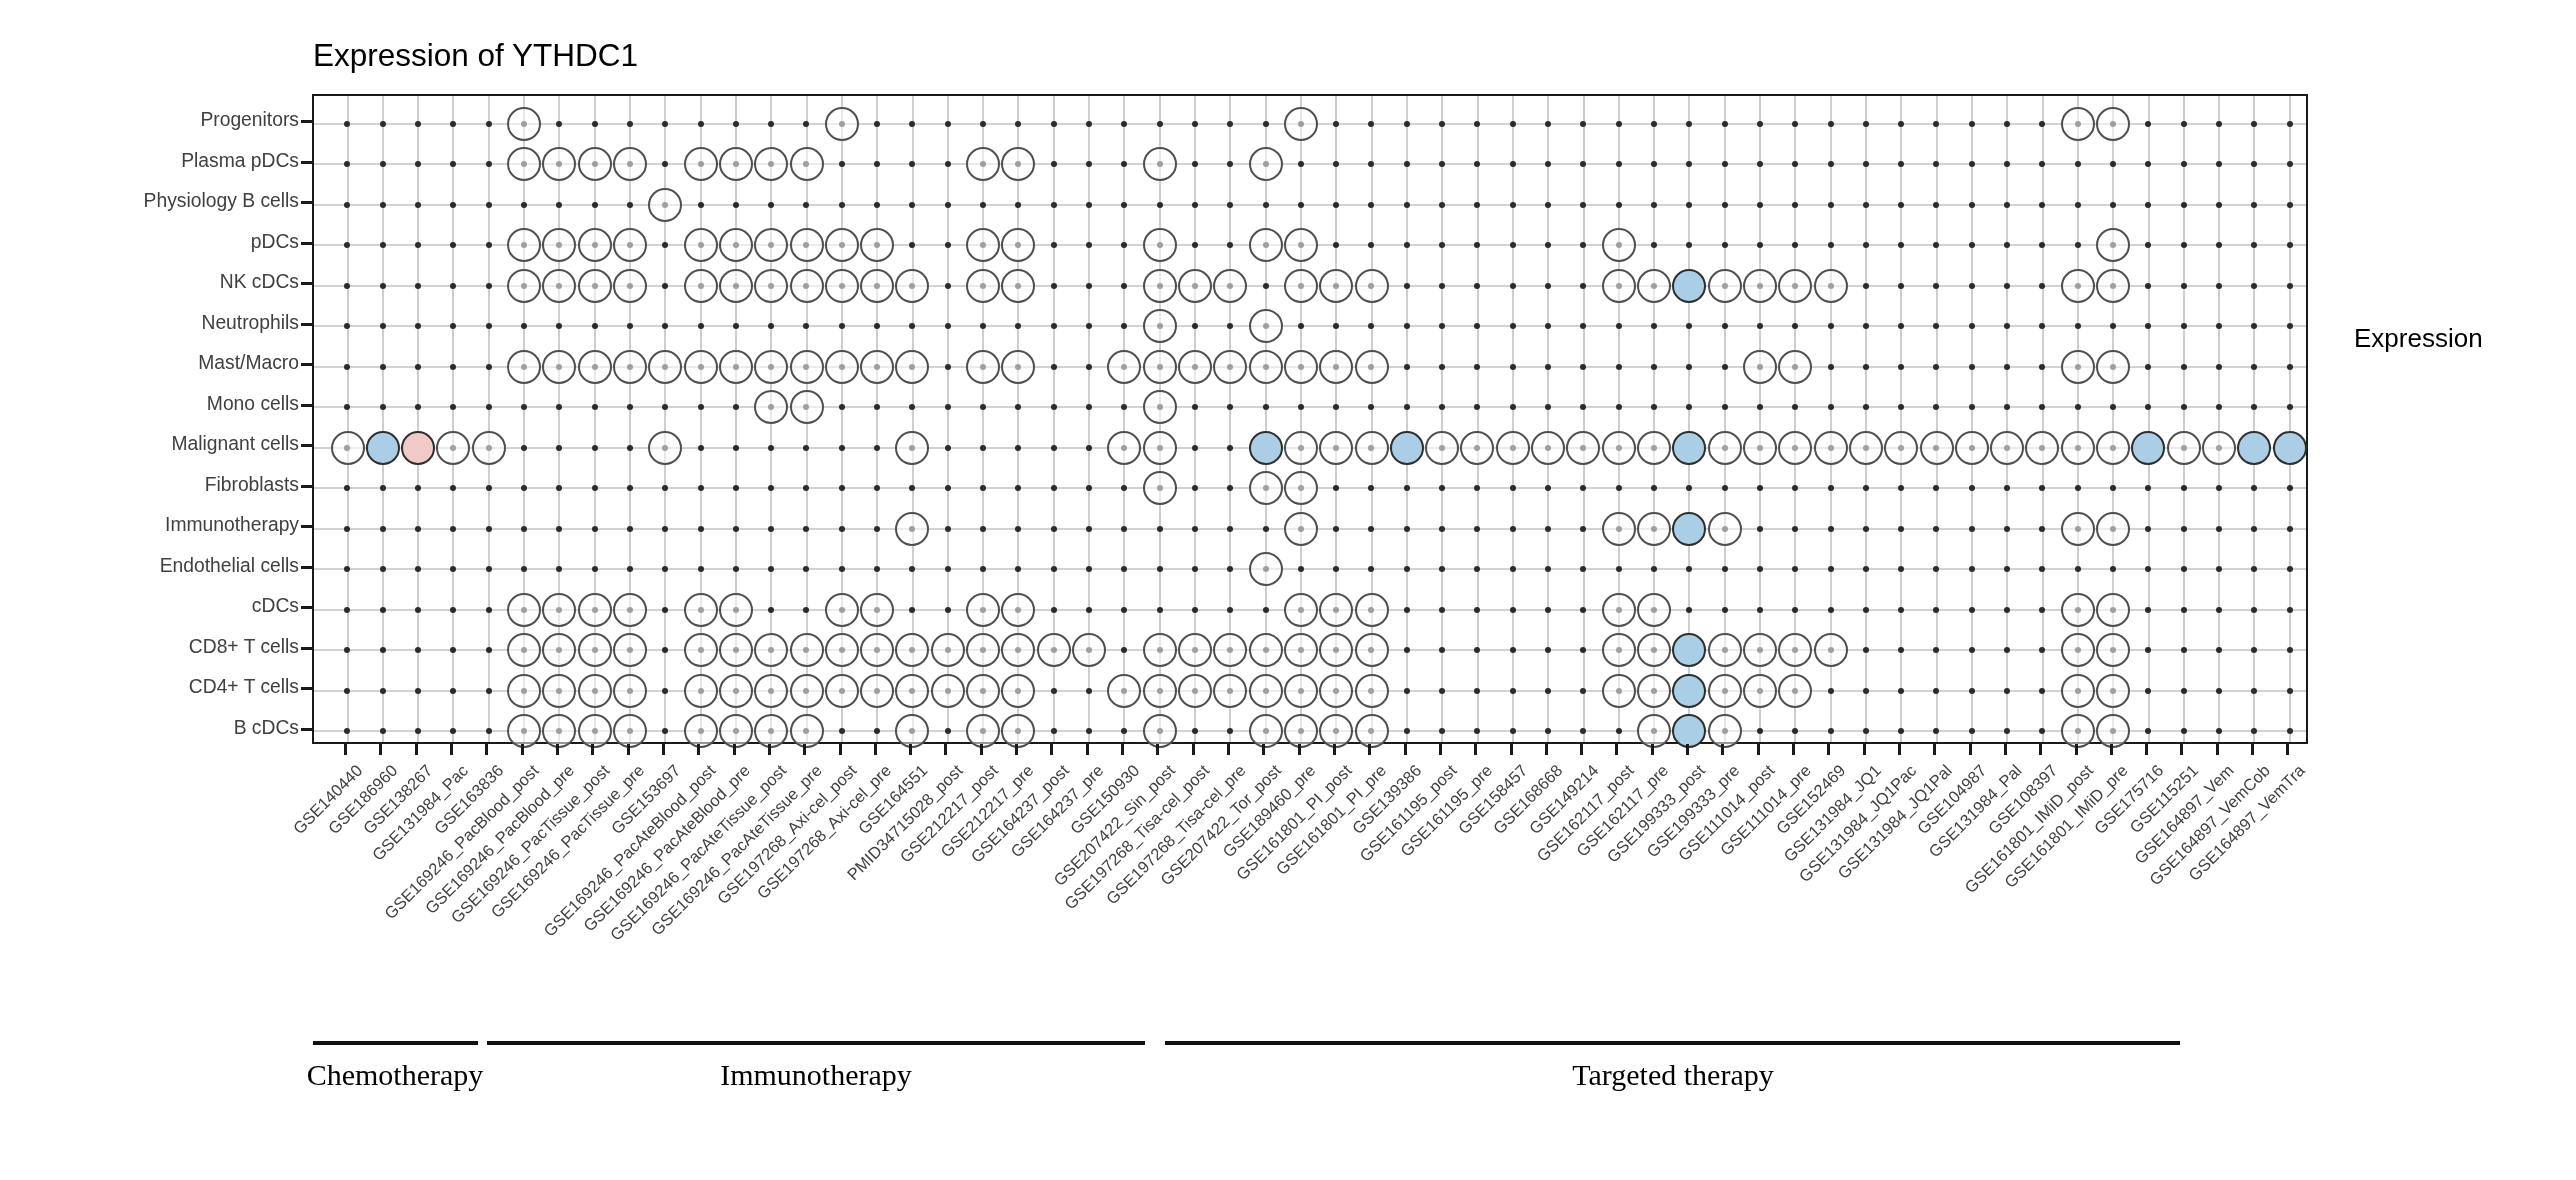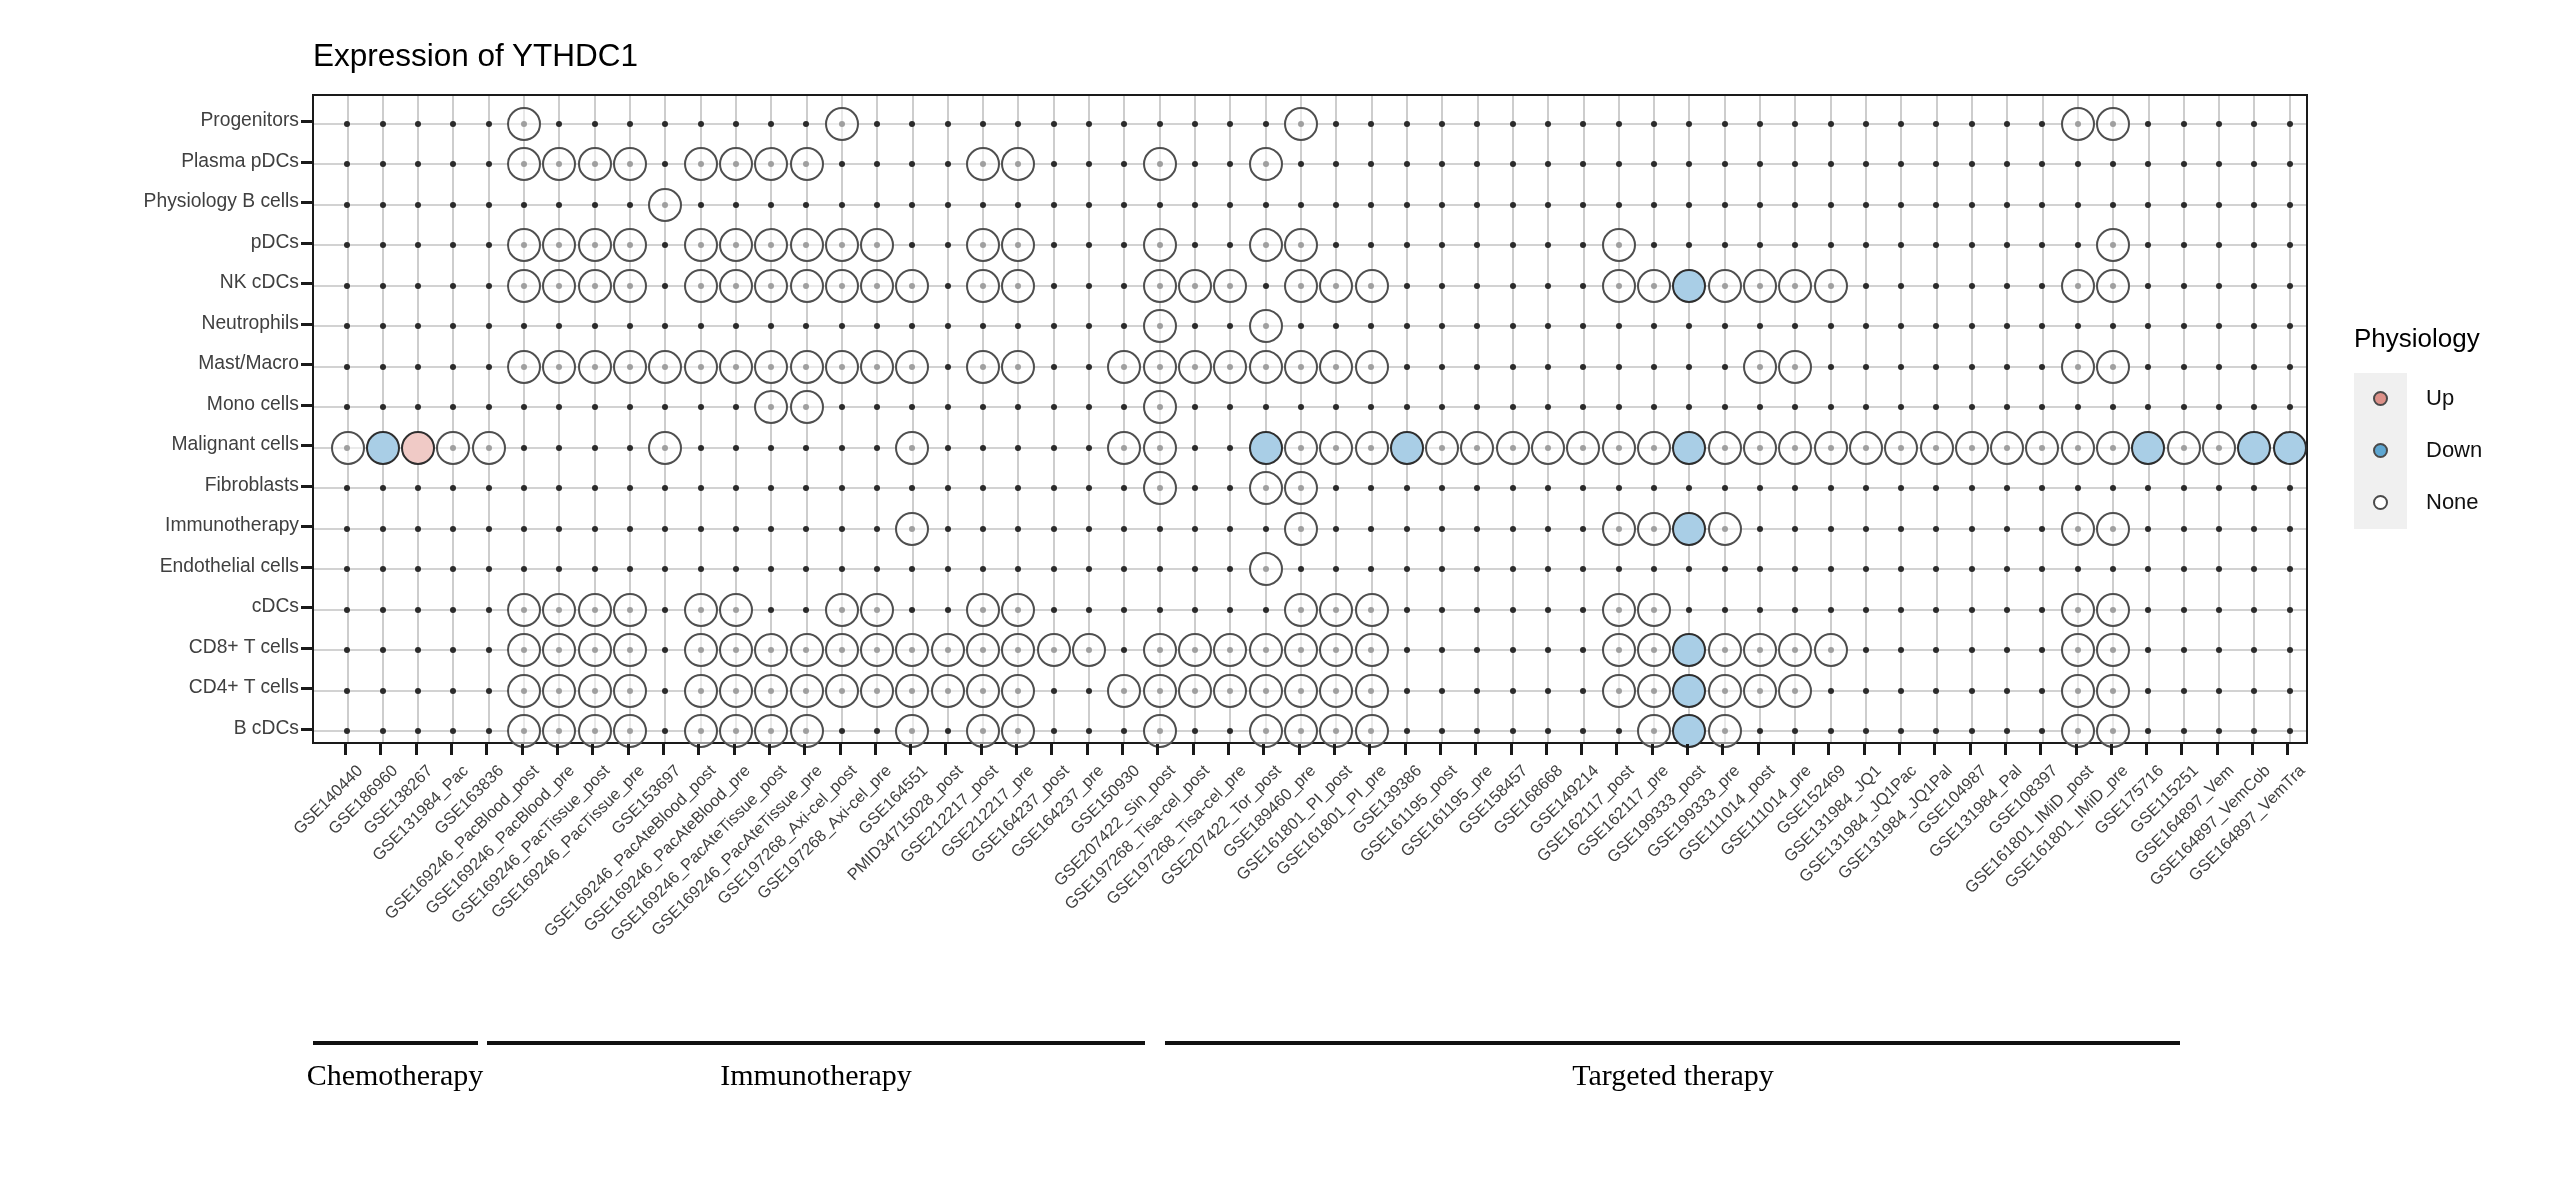--- a/index.html
+++ b/index.html
@@ -1246,35 +1246,21 @@
       <div class="cell-circle cc-none" style="left: 1005px; top: 618px; background: rgba(255, 255, 255, 0.55);"></div>
       <div class="cell-circle cc-none" style="left: 1041px; top: 618px; background: rgba(255, 255, 255, 0.55);"></div>
       <div class="cell-circle cc-none" style="left: 1323px; top: 618px; background: rgba(255, 255, 255, 0.55);"></div>
       <div class="cell-circle cc-none" style="left: 1394px; top: 618px; background: rgba(255, 255, 255, 0.55);"></div>
       <div class="cell-circle cc-none" style="left: 1747px; top: 618px; background: rgba(255, 255, 255, 0.55);"></div>
       <div class="cell-circle cc-none" style="left: 1782px; top: 618px; background: rgba(255, 255, 255, 0.55);"></div>
       <div class="cell-circle cc-down" style="left: 1358px; top: 618px; background: rgb(169, 206, 230);"></div>
     </div>
   <div id="overlay"></div>
   <div id="legend">
-    <div id="legend-title">Physiology</div>
-    <div id="legend-items">
-        <div class="legend-row">
-          <div class="legend-dot" style="background: rgb(221, 145, 137);"></div>
-          <div class="legend-label">Up</div>
-        </div>
-        <div class="legend-row">
-          <div class="legend-dot" style="background: rgb(94, 167, 210);"></div>
-          <div class="legend-label">Down</div>
-        </div>
-        <div class="legend-row">
-          <div class="legend-dot" style="background: rgb(255, 255, 255);"></div>
-          <div class="legend-label">None</div>
-        </div>
-      </div>
+    <div id="legend-title">Expression</div>
   </div>
 <div class="xtick" style="left: 344px;"></div>
     <div class="xtick" style="left: 379px;"></div>
     <div class="xtick" style="left: 415px;"></div>
     <div class="xtick" style="left: 450px;"></div>
     <div class="xtick" style="left: 485px;"></div>
     <div class="xtick" style="left: 521px;"></div>
     <div class="xtick" style="left: 556px;"></div>
     <div class="xtick" style="left: 591px;"></div>
     <div class="xtick" style="left: 627px;"></div>

